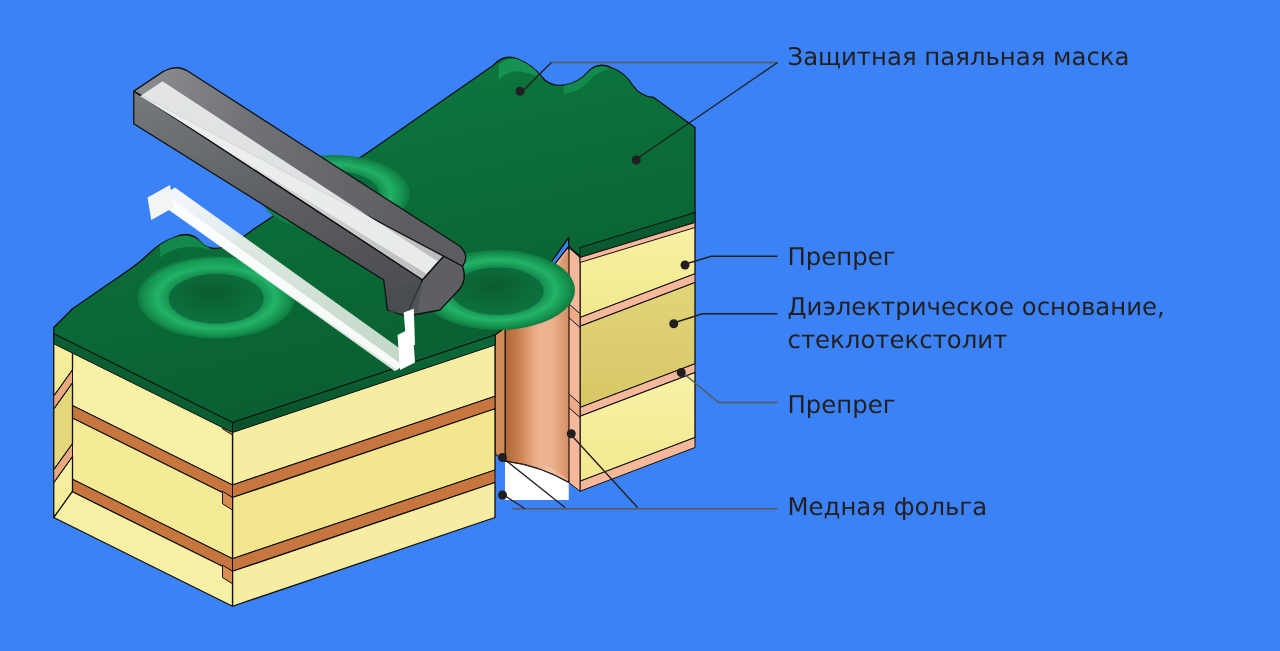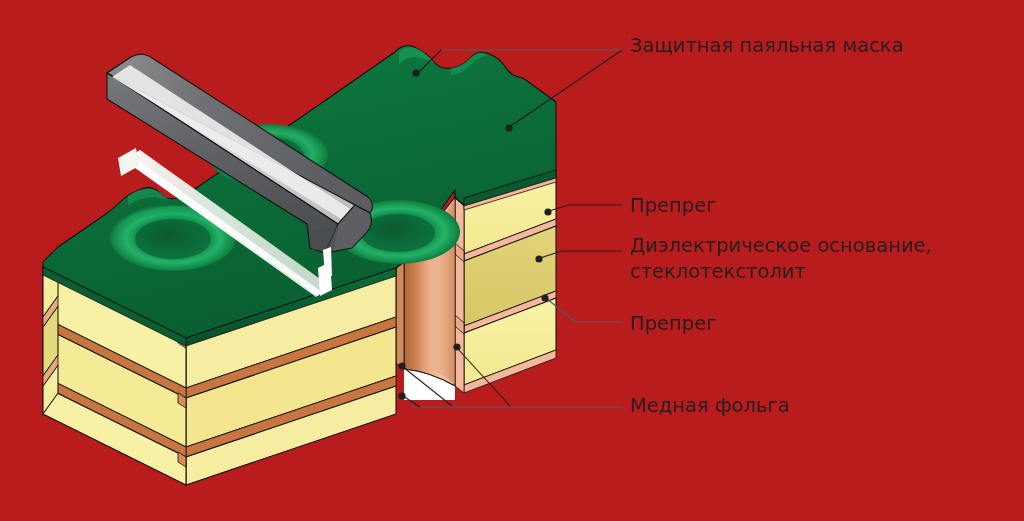--- a/index.html
+++ b/index.html
@@ -4,21 +4,21 @@
 <style>
   html, body {
     margin: 0;
     padding: 0;
     background: #ffffff;
   }
   #page {
     position: relative;
     width: 1024px;
     height: 521px;
-    background: #b91c1c;
+    background: #3b82f6;
     overflow: hidden;
     font-family: "DejaVu Sans", "Liberation Sans", sans-serif;
   }
   #figure {
     position: absolute;
     inset: 0;
     width: 1024px;
     height: 521px;
     display: block;
   }

